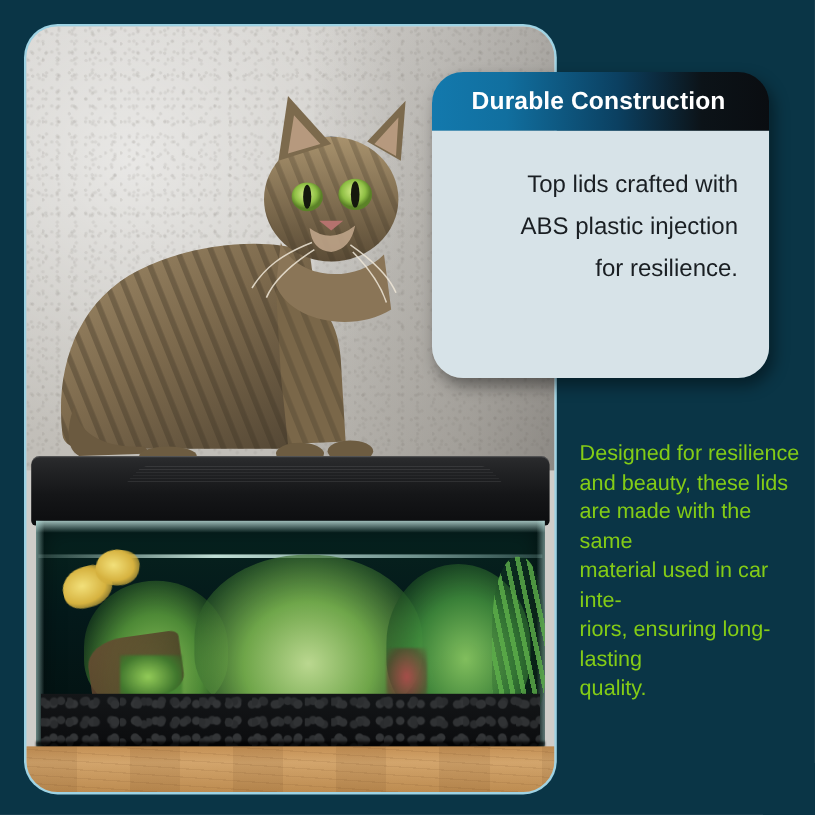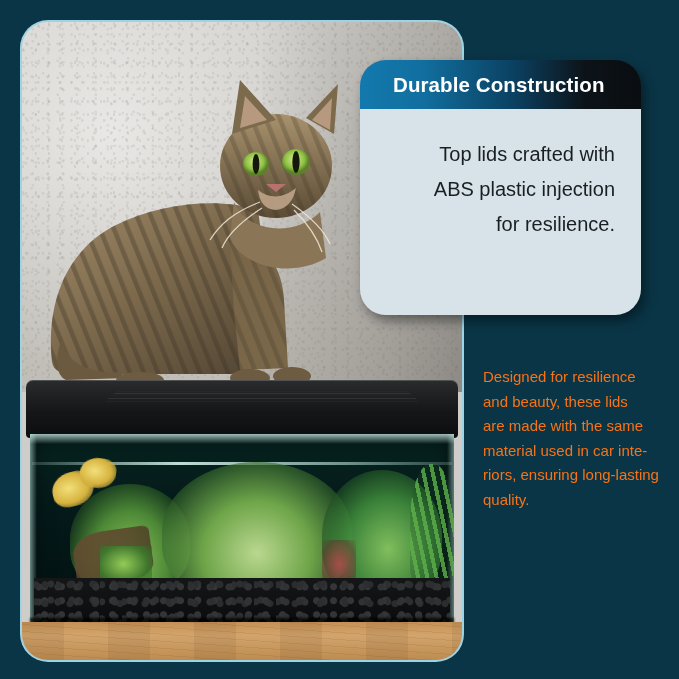--- a/index.html
+++ b/index.html
@@ -220,22 +220,22 @@
   }
 
   
   #side-text {
     position: absolute;
     left: 483px;
     top: 365px;
     width: 186px;
   }
   .side-para {
-    color: #f97316;
-    font-size: 15px;
+    color: #84cc16;
+    font-size: 18px;
     line-height: 24.5px;
     white-space: pre-line;
     margin: 0;
   }
   #side-para-2 { margin-top: 25px; }
 </style>
 </head>
 <body>
 
 <div id="stage">

